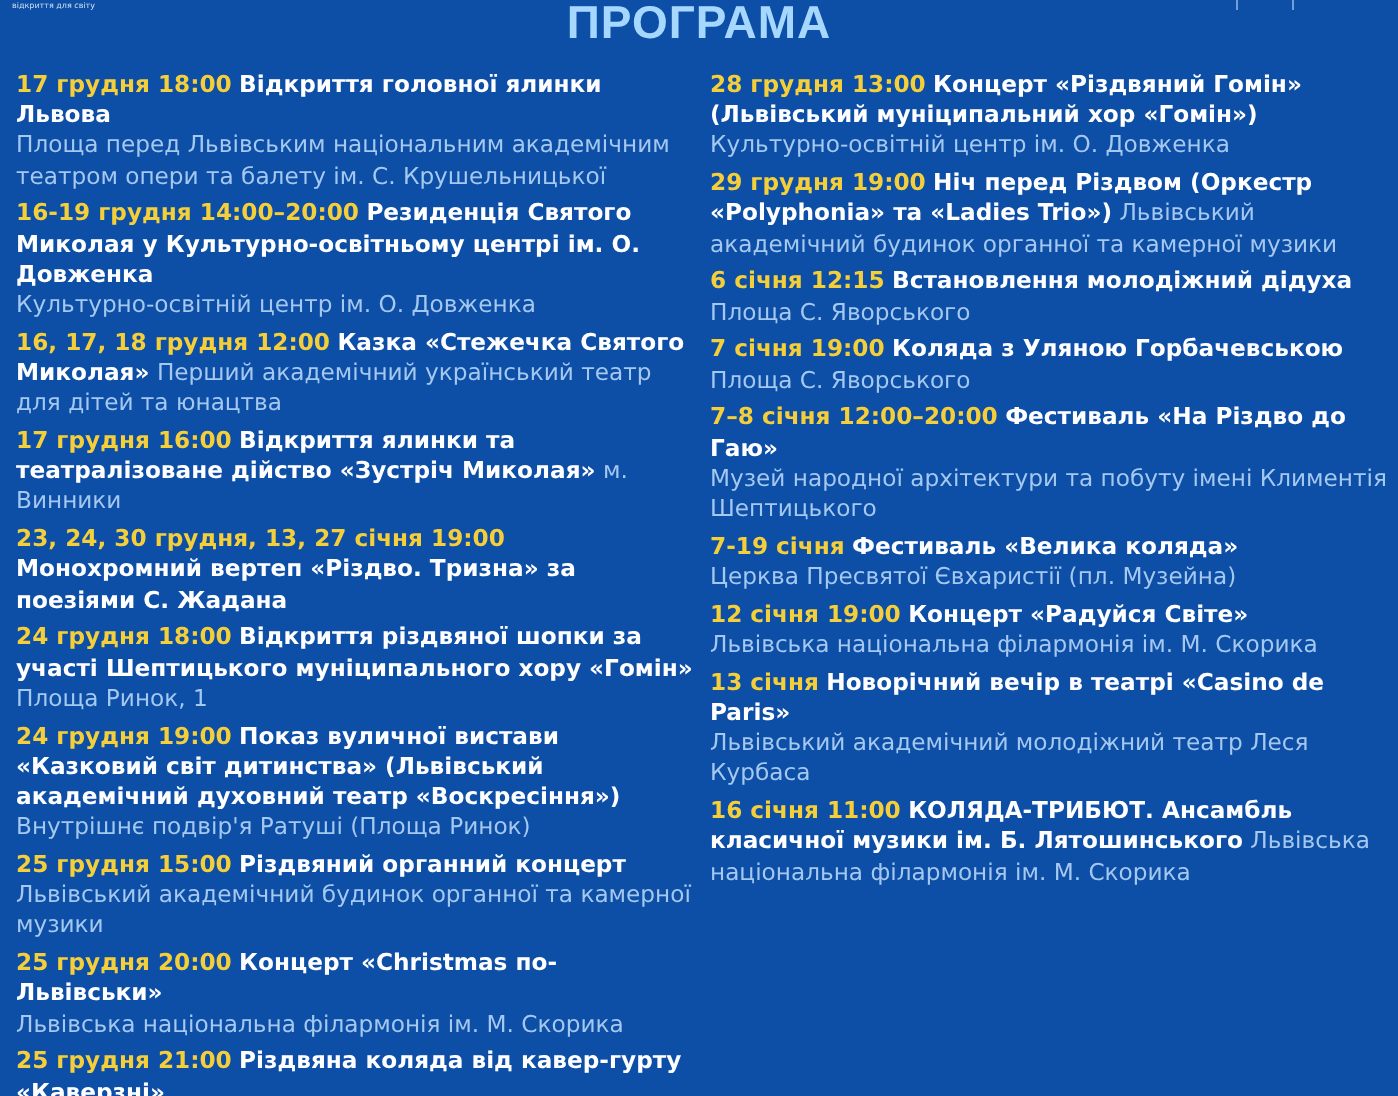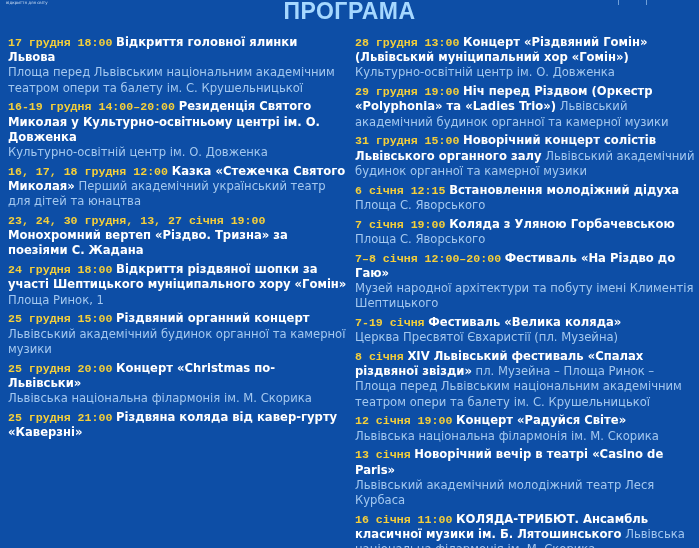--- a/index.html
+++ b/index.html
@@ -27,49 +27,49 @@
     color: #a6d8ff;
     line-height: 26px;
   }
   .col {
     position: absolute; top: 35px;
     font-size: 11.6px; line-height: 15.2px;
   }
   .col-left { left: 8px; width: 340px; }
   .col-right { left: 355px; width: 340px; }
   .event { margin-bottom: 3.6px; }
-  .date { color: #f5cf3a; font-weight: bold; font-family: Liberation Mono, monospace; }
+  .date { color: #f5cf3a; font-weight: bold; }
   .name { color: #ffffff; font-weight: bold; }
   .venue { color: #a4c8ef; }
 </style>
 </head>
 <body>
 
 <div class="corner-note">відкриття для світу</div>
 <div class="corner-marks">
     <span style="left:0"></span>
     <span style="left:28px"></span>
   </div>
 <div class="title">ПРОГРАМА</div>
 
 <div class="col col-left" id="col-left">
     <div class="event"><span class="date">17 грудня 18:00</span> <span class="name">Відкриття головної ялинки Львова</span><br><span class="venue">Площа перед Львівським національним академічним театром опери та балету ім. С. Крушельницької</span></div>
     <div class="event"><span class="date">16-19 грудня 14:00–20:00</span> <span class="name">Резиденція Святого Миколая у Культурно-освітньому центрі ім. О. Довженка</span><br><span class="venue">Культурно-освітній центр ім. О. Довженка</span></div>
     <div class="event"><span class="date">16, 17, 18 грудня  12:00</span> <span class="name">Казка «Стежечка Святого Миколая»</span> <span class="venue">Перший академічний український театр для дітей та юнацтва</span></div>
+    <div class="event"><span class="date">17 грудня  16:00</span> <span class="name">Відкриття ялинки та театралізоване дійство «Зустріч Миколая»</span> <span class="venue">м. Винники</span></div>
     <div class="event"><span class="date">23, 24, 30 грудня,  13, 27 січня  19:00</span> <span class="name">Монохромний вертеп «Різдво. Тризна» за поезіями С. Жадана</span><br></div>
     <div class="event"><span class="date">24 грудня  18:00</span> <span class="name">Відкриття різдвяної шопки за участі Шептицького муніципального хору «Гомін»</span><br><span class="venue">Площа Ринок, 1</span></div>
+    <div class="event"><span class="date">24 грудня 19:00</span> <span class="name">Показ вуличної вистави «Казковий світ дитинства» (Львівський академічний духовний театр «Воскресіння»)</span> <span class="venue">Внутрішнє подвір'я Ратуші (Площа Ринок)</span></div>
     <div class="event"><span class="date">25 грудня 15:00</span> <span class="name">Різдвяний органний концерт</span><br><span class="venue">Львівський академічний будинок органної та камерної музики</span></div>
     <div class="event"><span class="date">25 грудня 20:00</span> <span class="name">Концерт «Christmas по-Львівськи»</span><br><span class="venue">Львівська національна філармонія ім. М. Скорика</span></div>
     <div class="event"><span class="date">25 грудня 21:00</span> <span class="name">Різдвяна коляда від кавер-гурту «Каверзні»</span> </div>
   </div>
 <div class="col col-right" id="col-right">
     <div class="event"><span class="date">28 грудня  13:00</span> <span class="name">Концерт «Різдвяний Гомін» (Львівський муніципальний хор «Гомін»)</span><br><span class="venue">Культурно-освітній центр ім. О. Довженка</span></div>
     <div class="event"><span class="date">29 грудня  19:00</span> <span class="name">Ніч перед Різдвом (Оркестр «Polyphonia» та «Ladies Trio»)</span> <span class="venue">Львівський академічний будинок органної та камерної музики</span></div>
-    <div class="event"><span class="date">31 грудня  15:00</span> <span class="name">Новорічний концерт солістів Львівського органного залу</span> <span class="venue">Львівський академічний будинок органної та камерної музики</span></div>
     <div class="event"><span class="date">6 січня  12:15</span> <span class="name">Встановлення молодіжний дідуха</span><br><span class="venue">Площа С. Яворського</span></div>
     <div class="event"><span class="date">7 січня  19:00</span> <span class="name">Коляда з Уляною Горбачевською</span><br><span class="venue">Площа С. Яворського</span></div>
     <div class="event"><span class="date">7–8 січня  12:00–20:00</span> <span class="name">Фестиваль «На Різдво до Гаю»</span><br><span class="venue">Музей народної архітектури та побуту імені Климентія Шептицького</span></div>
     <div class="event"><span class="date">7-19 січня</span> <span class="name">Фестиваль «Велика коляда»</span><br><span class="venue">Церква Пресвятої Євхаристії (пл. Музейна)</span></div>
-    <div class="event"><span class="date">8 січня</span> <span class="name">XIV Львівський фестиваль «Спалах різдвяної звізди»</span> <span class="venue">пл. Музейна – Площа Ринок – Площа перед Львівським національним академічним театром опери та балету ім. С. Крушельницької</span></div>
     <div class="event"><span class="date">12 січня 19:00</span> <span class="name">Концерт «Радуйся Світе»</span><br><span class="venue">Львівська національна філармонія ім. М. Скорика</span></div>
     <div class="event"><span class="date">13 січня</span> <span class="name">Новорічний вечір в театрі «Casino de Paris»</span><br><span class="venue">Львівський академічний молодіжний театр Леся Курбаса</span></div>
     <div class="event"><span class="date">16 січня 11:00</span> <span class="name">КОЛЯДА-ТРИБЮТ. Ансамбль класичної музики ім. Б. Лятошинського</span> <span class="venue">Львівська національна філармонія ім. М. Скорика</span></div>
   </div>
 
 </body></html>

